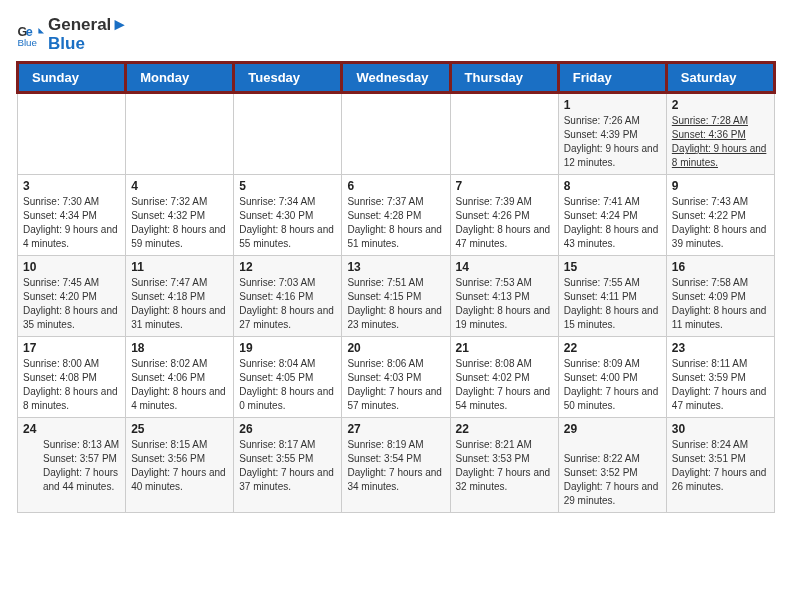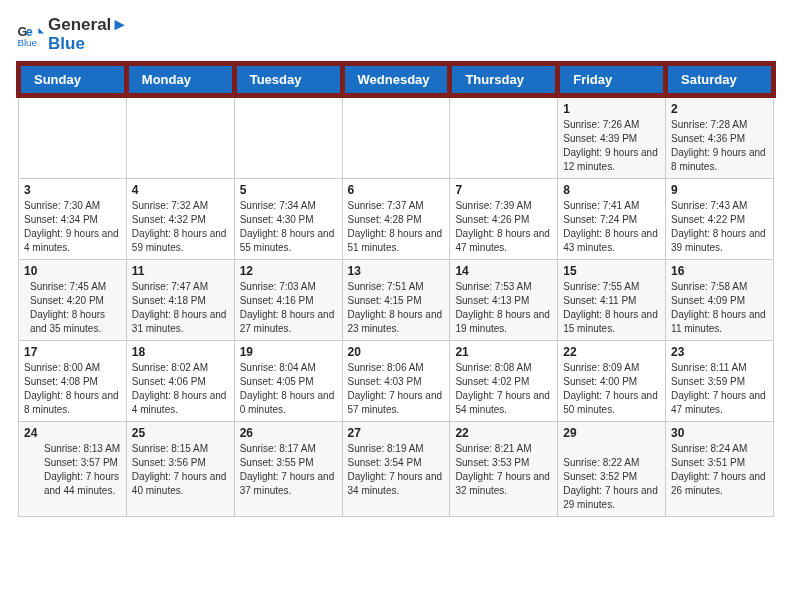--- a/index.html
+++ b/index.html
@@ -52,21 +52,21 @@
       border-collapse: collapse;
       table-layout: fixed;
     }
     thead tr th {
       background: #1a6fc4;
       color: #fff;
       text-align: left;
       padding: 6px 13px;
       font-size: 13px;
       font-weight: bold;
-      border: 5px solid #7f1d1d;
+      border: 3px solid #7f1d1d;
     }
     tbody tr {
       vertical-align: top;
     }
     tbody tr td {
       border: 1px solid #ccc;
       padding: 4px 5px;
       font-size: 10.5px;
       color: #222;
       height: 80px;
@@ -136,21 +136,21 @@
         <td class="empty-cell"></td>
         <td class="empty-cell"></td>
         <td>
           <span class="day-number">1</span>
           <div class="day-info" style="white-space: pre-line;">Sunrise: 7:26 AM
 Sunset: 4:39 PM
 Daylight: 9 hours and 12 minutes.</div>
         </td>
         <td>
           <span class="day-number">2</span>
-          <div class="day-info" style="white-space: pre-line;">Sunrise: 7:28 AM
+          <div class="day-info" style="white-space: pre-line; text-decoration: underline;">Sunrise: 7:28 AM
 Sunset: 4:36 PM
 Daylight: 9 hours and 8 minutes.</div>
         </td>
       </tr>
       <tr>
         <td>
           <span class="day-number">3</span>
           <div class="day-info" style="white-space: pre-line;">Sunrise: 7:30 AM
 Sunset: 4:34 PM
 Daylight: 9 hours and 4 minutes.</div>
@@ -175,34 +175,34 @@
         </td>
         <td>
           <span class="day-number">7</span>
           <div class="day-info" style="white-space: pre-line;">Sunrise: 7:39 AM
 Sunset: 4:26 PM
 Daylight: 8 hours and 47 minutes.</div>
         </td>
         <td>
           <span class="day-number">8</span>
           <div class="day-info" style="white-space: pre-line;">Sunrise: 7:41 AM
-Sunset: 7:24 PM
+Sunset: 4:24 PM
 Daylight: 8 hours and 43 minutes.</div>
         </td>
         <td>
           <span class="day-number">9</span>
           <div class="day-info" style="white-space: pre-line;">Sunrise: 7:43 AM
 Sunset: 4:22 PM
 Daylight: 8 hours and 39 minutes.</div>
         </td>
       </tr>
       <tr>
         <td>
           <span class="day-number">10</span>
-          <div class="day-info" style="white-space: pre-line; margin-left: 6px;">Sunrise: 7:45 AM
+          <div class="day-info" style="white-space: pre-line;">Sunrise: 7:45 AM
 Sunset: 4:20 PM
 Daylight: 8 hours and 35 minutes.</div>
         </td>
         <td>
           <span class="day-number">11</span>
           <div class="day-info" style="white-space: pre-line;">Sunrise: 7:47 AM
 Sunset: 4:18 PM
 Daylight: 8 hours and 31 minutes.</div>
         </td>
         <td>

